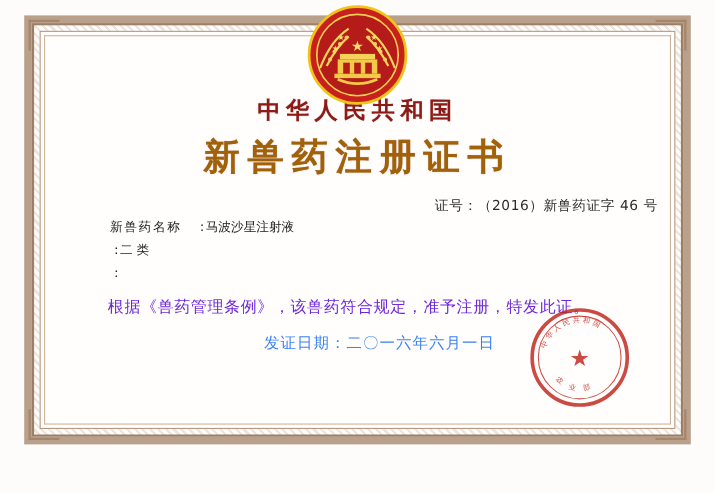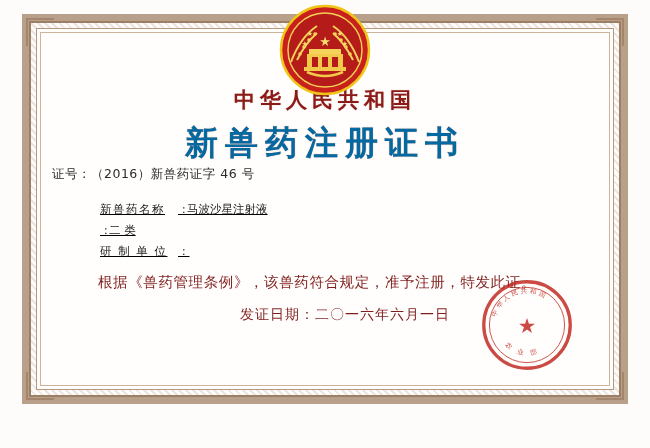--- a/index.html
+++ b/index.html
@@ -101,40 +101,39 @@
     text-align: center;
     color: #8c1a16;
     font-size: 21px;
     letter-spacing: 5px;
     font-weight: bold;
     font-family: "DejaVu Serif", "Liberation Serif", serif;
     text-shadow: 0 0 1px rgba(140,26,22,0.4);
   }
   .title {
     text-align: center;
-    color: #0369a1;
+    color: #a16207;
     font-size: 33px;
     letter-spacing: 7px;
     font-weight: bold;
     margin-top: 7px;
     font-family: "DejaVu Serif", "Liberation Serif", serif;
     text-shadow: 0 0 1px rgba(140,26,22,0.5);
   }
   .cert-no {
-    text-align: left;
+    text-align: right;
     color: #2b2b2b;
     font-size: 12.5px;
+    margin-top: 13px;
     letter-spacing: 0.5px;
   }
 
   .fields {
-    margin-top: 16px;
     padding-left: 48px;
     padding-right: 8px;
-    text-decoration: underline;
   }
   .field-row {
     display: flex;
     align-items: flex-start;
     font-size: 11.5px;
     color: #1c1c1c;
     line-height: 1.75;
     margin-bottom: 1px;
   }
   .field-label {
@@ -148,29 +147,29 @@
     width: 9px;
   }
   .field-value {
     flex: 1 1 auto;
     text-align: justify;
     line-height: 1.75;
   }
   .statement {
     margin-top: 12px;
     font-size: 14.5px;
-    color: #7f1d1d;
+    color: #6d28d9;
     letter-spacing: 0.6px;
     padding-left: 46px;
   }
   .issue-date {
     margin-top: 14px;
     text-align: center;
     font-size: 14px;
-    color: #7f1d1d;
+    color: #3b82f6;
     letter-spacing: 1px;
     padding-left: 40px;
   }
 
   
   .seal {
     position: absolute;
     right: 76px;
     top: 278px;
     width: 94px;
@@ -250,21 +249,20 @@
         <div class="field-colon">：</div>
         <div class="field-value">马波沙星注射液</div>
       </div>
 
       <div class="field-row">
         <div class="field-colon">：</div>
         <div class="field-value">二 类</div>
       </div>
 
       <div class="field-row">
-        <div class="field-label">研 制 单 位</div>
         <div class="field-colon">：</div>
       </div>
 
     </div>
 
     <div class="statement">根据《兽药管理条例》，该兽药符合规定，准予注册，特发此证。</div>
     <div class="issue-date">发证日期：二〇一六年六月一日</div>
 
   </div>
 

